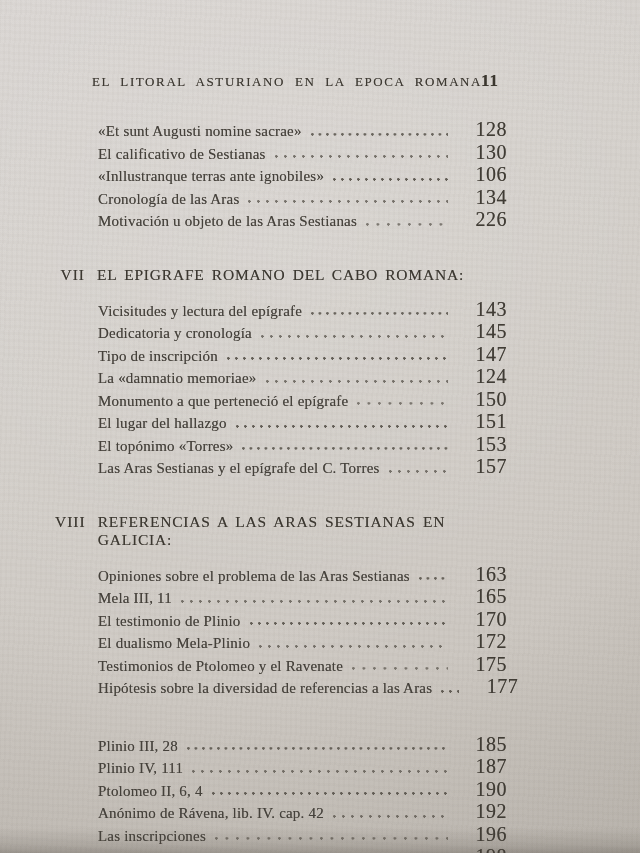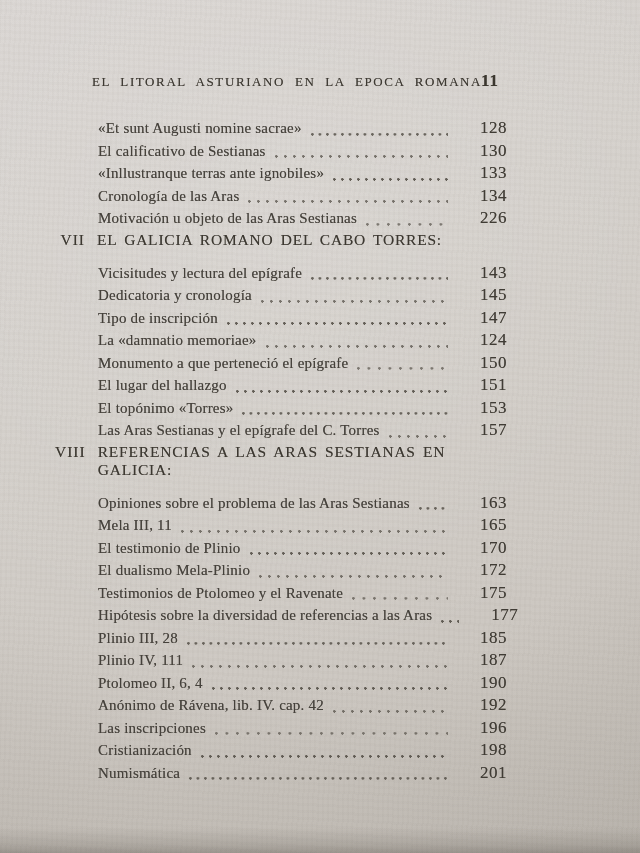--- a/index.html
+++ b/index.html
@@ -41,21 +41,21 @@
     transform: translateX(6px);
   }
   .page-number {
     position: absolute; right: 8px; top: -3px;
     font-size: 17px; font-weight: 600; letter-spacing: 1px;
     color: #3b372f;
   }
 
   .toc { margin-top: 24px; }
 
-  .toc-section { margin-top: 0; }
+  .toc-section { margin-top: 35px; }
   .toc-section:first-child { margin-top: 0; }
 
   .section-heading {
     display: flex; align-items: baseline;
     margin: 0 0 14px 0;
     font-size: 15.5px; letter-spacing: 0.8px; word-spacing: 2.5px;
     color: #3c3831;
   }
   .section-numeral {
     flex: 0 0 30px; text-align: right; margin-right: 12px;
@@ -80,21 +80,21 @@
     background-size: 7.5px 3px;
     min-width: 18px;
     opacity: 0.85;
   }
   
   .toc-entry:nth-child(2n) .dot-leader { background-size: 9px 3px; opacity: 0.75; }
   .toc-entry:nth-child(3n) .dot-leader { background-size: 8px 3px; opacity: 0.9; }
   .toc-entry:nth-child(5n) .dot-leader { background-size: 10.5px 3px; opacity: 0.7; }
   .entry-page {
     flex: 0 0 46px; text-align: right;
-    font-size: 17px; letter-spacing: 0.5px;
+    font-size: 20px; letter-spacing: 0.5px;
     color: #403c35;
   }
 </style>
 </head>
 <body style="--ink: #44403a;">
 
 <div class="content">
   <div class="page-header">
     <span class="running-title">EL LITORAL ASTURIANO EN LA EPOCA ROMANA</span>
     <span class="page-number">11</span>
@@ -111,41 +111,41 @@
 
   <div class="toc-entry">
     <span class="entry-label">El calificativo de Sestianas</span>
     <span class="dot-leader"></span>
     <span class="entry-page">130</span>
   </div>
 
   <div class="toc-entry">
     <span class="entry-label">«Inllustranque terras ante ignobiles»</span>
     <span class="dot-leader"></span>
-    <span class="entry-page">133</span>
+    <span class="entry-page">106</span>
   </div>
 
   <div class="toc-entry">
     <span class="entry-label">Cronología de las Aras</span>
     <span class="dot-leader"></span>
     <span class="entry-page">134</span>
   </div>
 
   <div class="toc-entry">
     <span class="entry-label">Motivación u objeto de las Aras Sestianas</span>
     <span class="dot-leader"></span>
     <span class="entry-page">226</span>
   </div>
 </div>
   </section>
 
   <section class="toc-section">
     <div class="section-heading">
       <span class="section-numeral">VII</span>
-      <span class="section-title">EL GALICIA ROMANO DEL CABO TORRES:</span>
+      <span class="section-title">EL EPIGRAFE ROMANO DEL CABO ROMANA:</span>
     </div>
     <div class="entries">
   <div class="toc-entry">
     <span class="entry-label">Vicisitudes y lectura del epígrafe</span>
     <span class="dot-leader"></span>
     <span class="entry-page">143</span>
   </div>
 
   <div class="toc-entry">
     <span class="entry-label">Dedicatoria y cronología</span>

